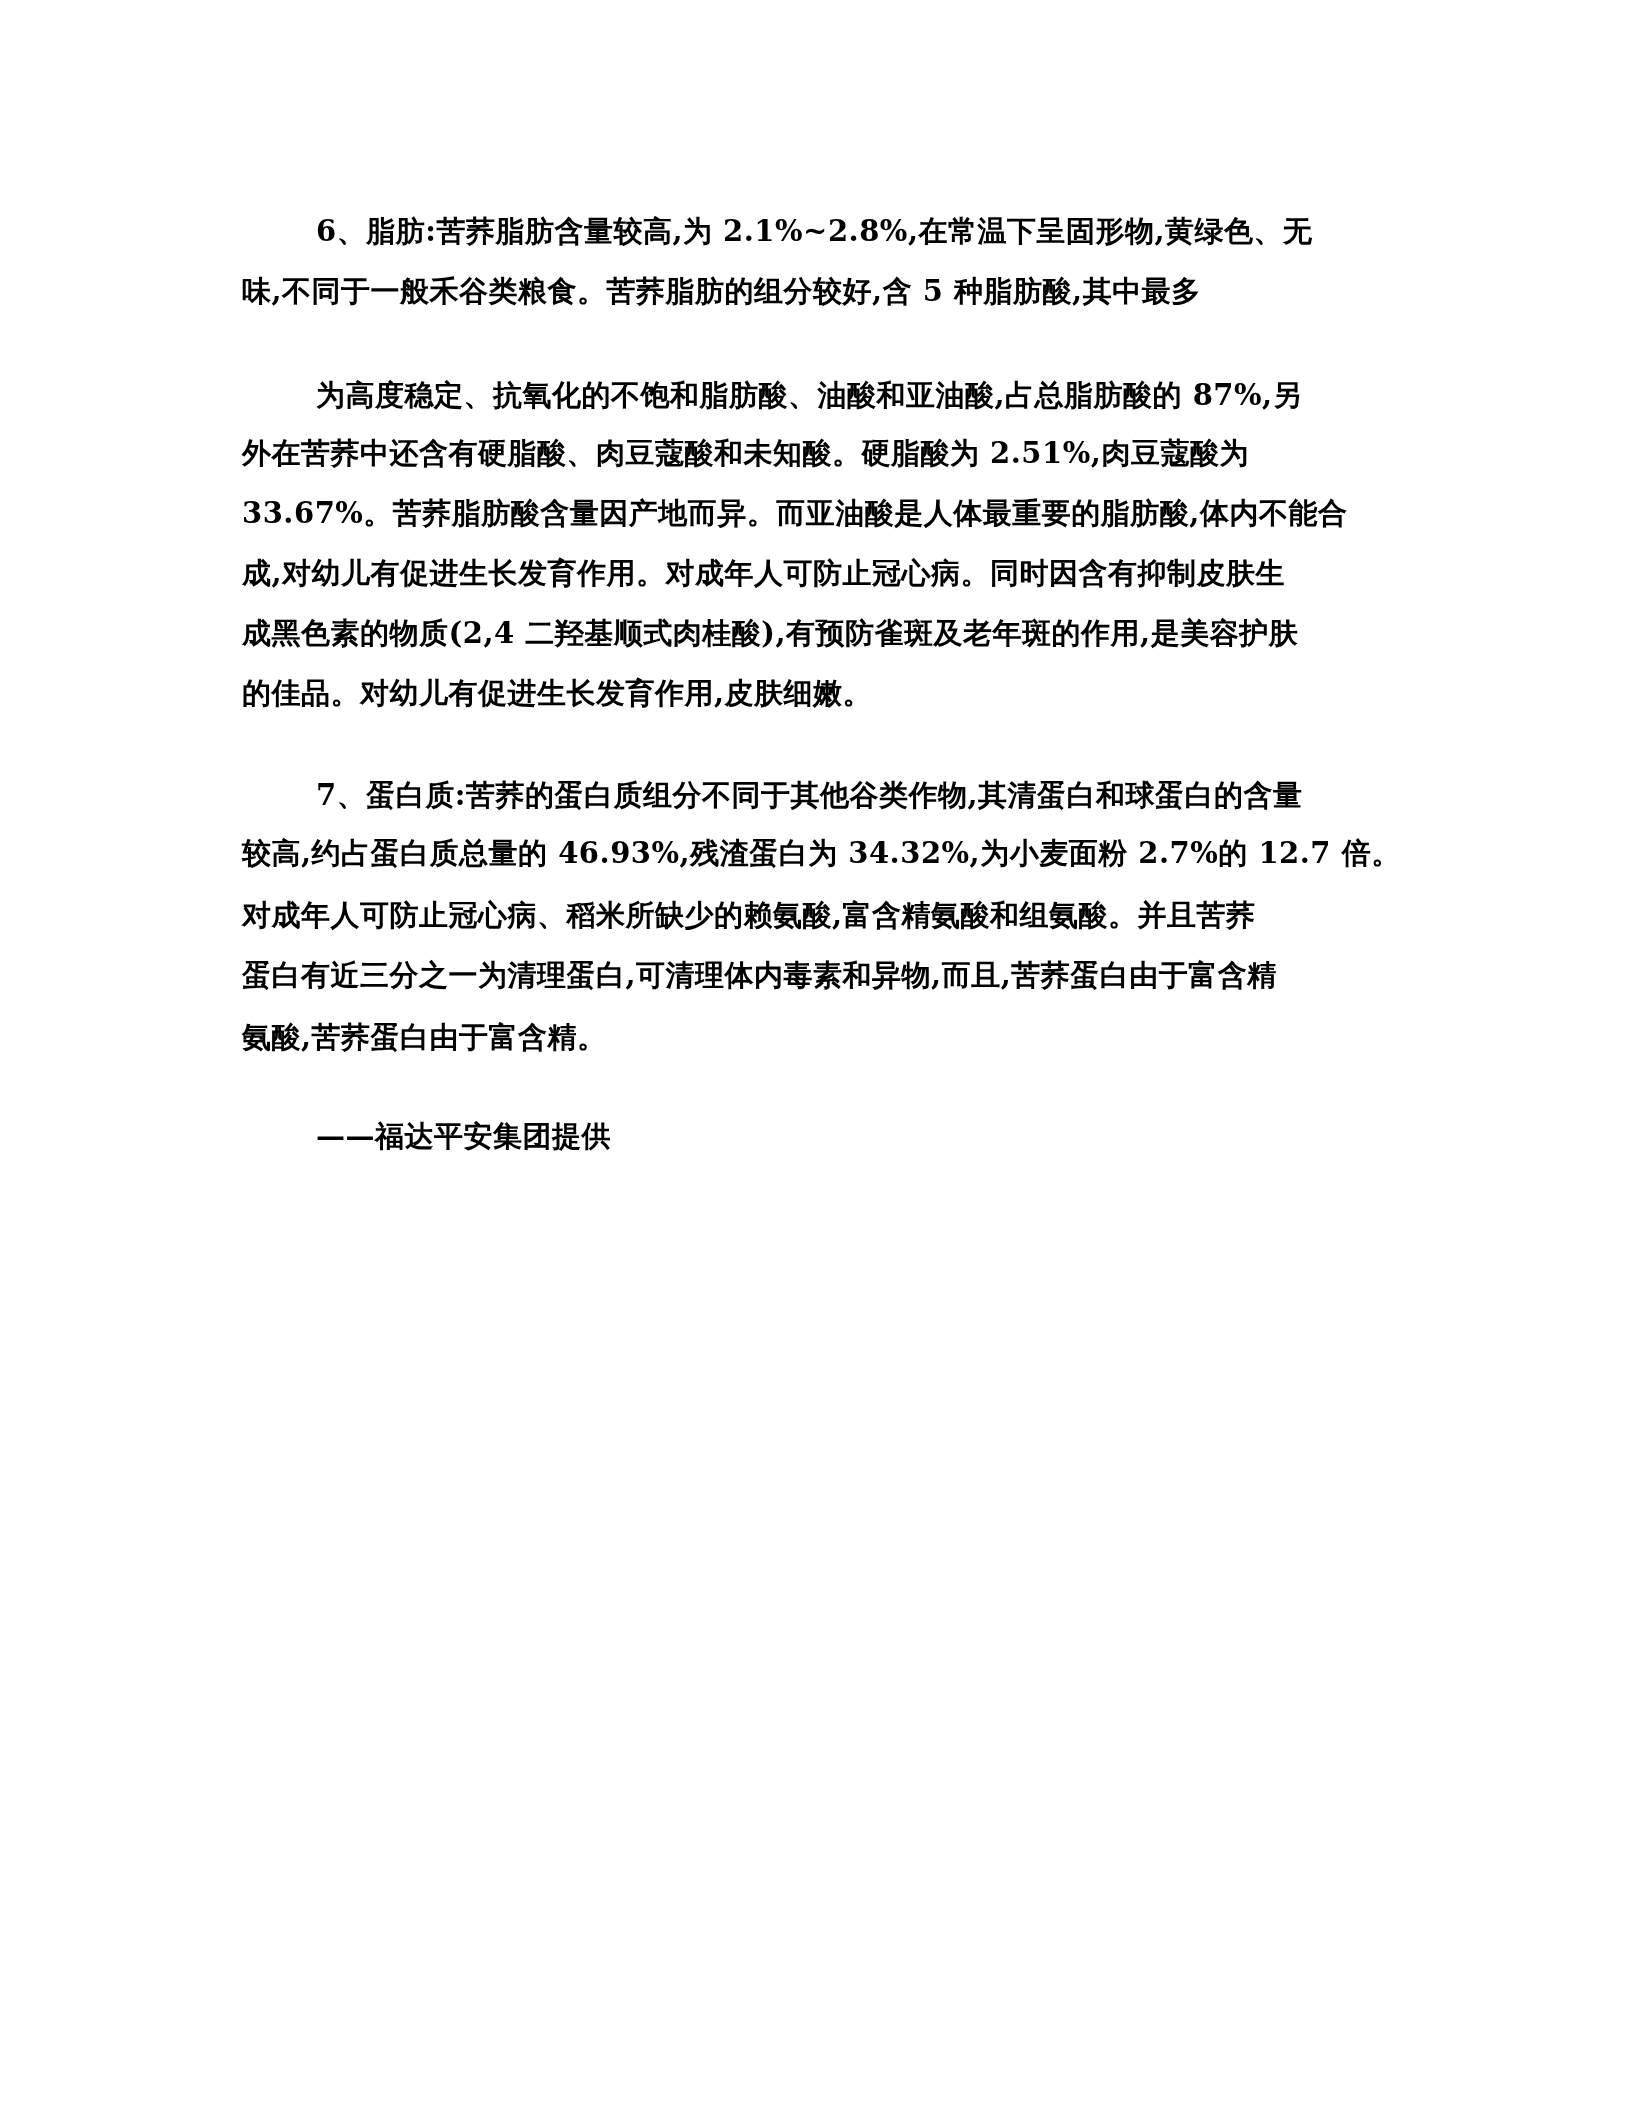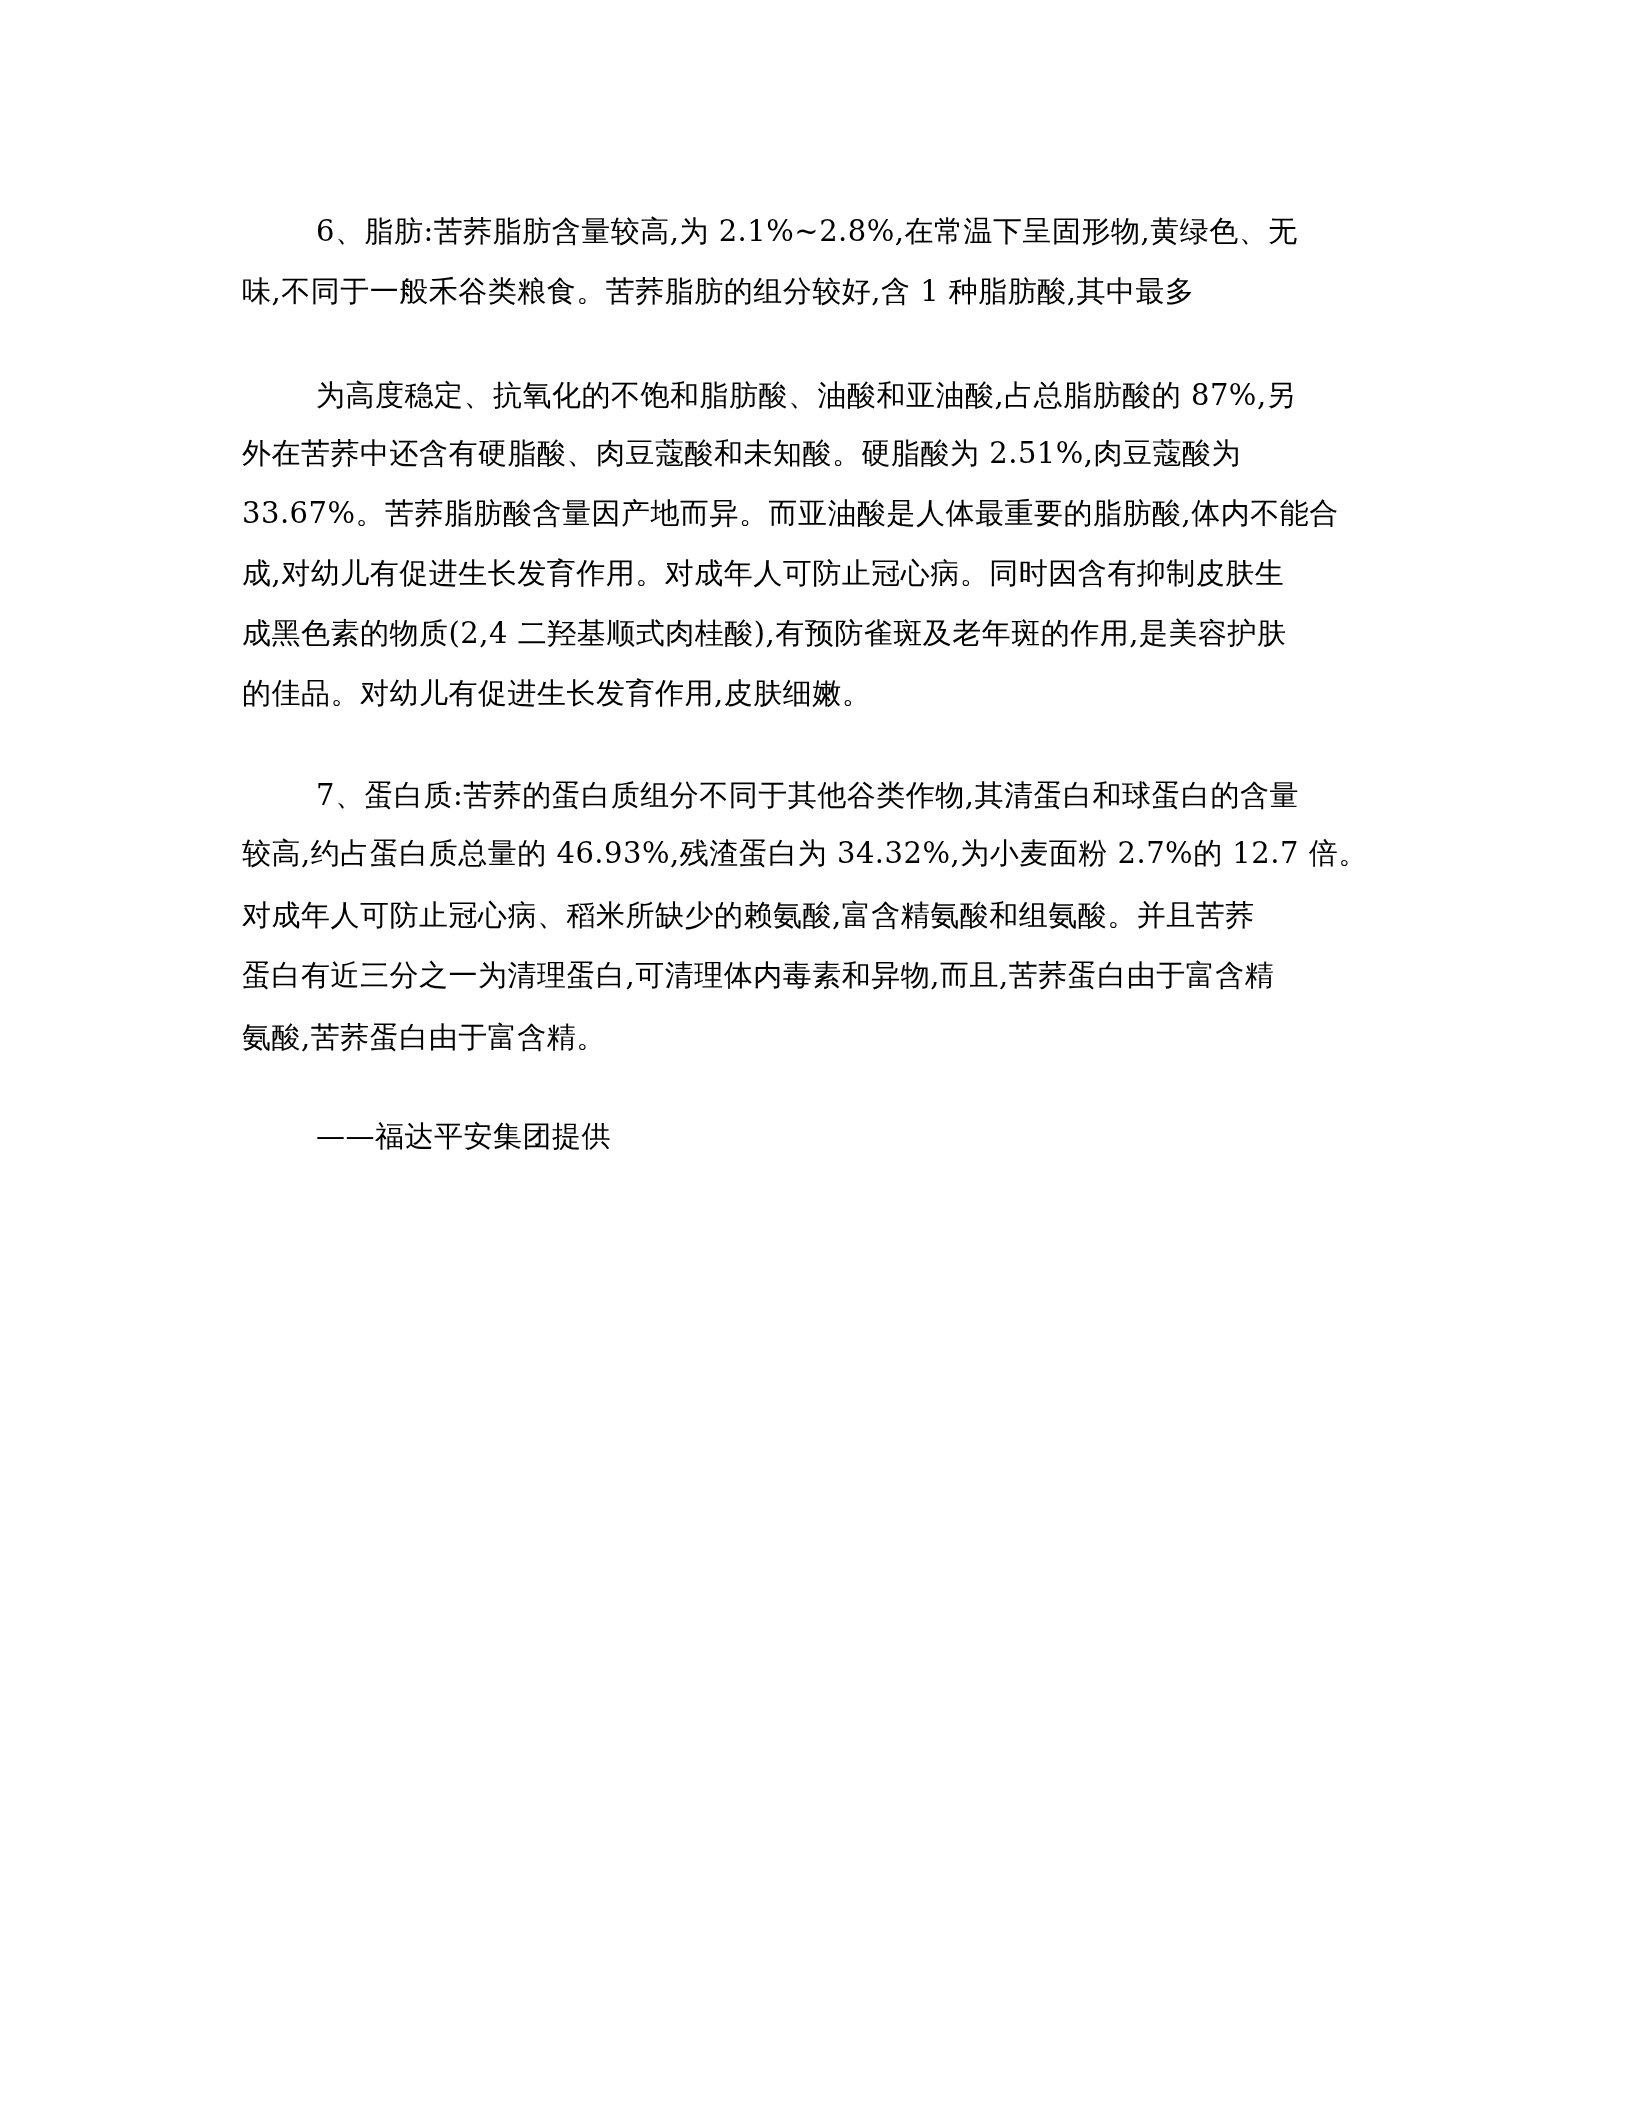--- a/index.html
+++ b/index.html
@@ -1,29 +1,29 @@
 <!DOCTYPE html>
 <html><head>
 <meta charset="utf-8">
 <style>
   html, body { margin:0; padding:0; background:#ffffff; }
   body { width:1632px; height:2112px; position:relative; overflow:hidden;
          font-family:"DejaVu Serif","Liberation Serif",serif; color:#000000; }
   .page { position:absolute; left:0; top:0; width:1632px; height:2112px; background:#ffffff; }
   .line { position:absolute; left:242px; height:40px; line-height:40px;
-          font-size:29px; white-space:nowrap; letter-spacing:0.5px; }
+          font-size:29px; white-space:nowrap; letter-spacing:0.5px;font-weight:bold; }
   .indent { left:316px; }
 </style>
 </head>
 <body>
 
 <div class="page">
   <div>
     <div class="line indent" style="top:211px">6、脂肪:苦荞脂肪含量较高,为 2.1%~2.8%,在常温下呈固形物,黄绿色、无</div>
-    <div class="line" style="top:271px">味,不同于一般禾谷类粮食。苦荞脂肪的组分较好,含 1 种脂肪酸,其中最多</div>
+    <div class="line" style="top:271px">味,不同于一般禾谷类粮食。苦荞脂肪的组分较好,含 5 种脂肪酸,其中最多</div>
   </div>
 
   <div>
     <div class="line indent" style="top:375px">为高度稳定、抗氧化的不饱和脂肪酸、油酸和亚油酸,占总脂肪酸的 87%,另</div>
     <div class="line" style="top:433px">外在苦荞中还含有硬脂酸、肉豆蔻酸和未知酸。硬脂酸为 2.51%,肉豆蔻酸为</div>
     <div class="line" style="top:493px">33.67%。苦荞脂肪酸含量因产地而异。而亚油酸是人体最重要的脂肪酸,体内不能合</div>
     <div class="line" style="top:553px">成,对幼儿有促进生长发育作用。对成年人可防止冠心病。同时因含有抑制皮肤生</div>
     <div class="line" style="top:613px">成黑色素的物质(2,4 二羟基顺式肉桂酸),有预防雀斑及老年斑的作用,是美容护肤</div>
     <div class="line" style="top:673px">的佳品。对幼儿有促进生长发育作用,皮肤细嫩。</div>
   </div>

